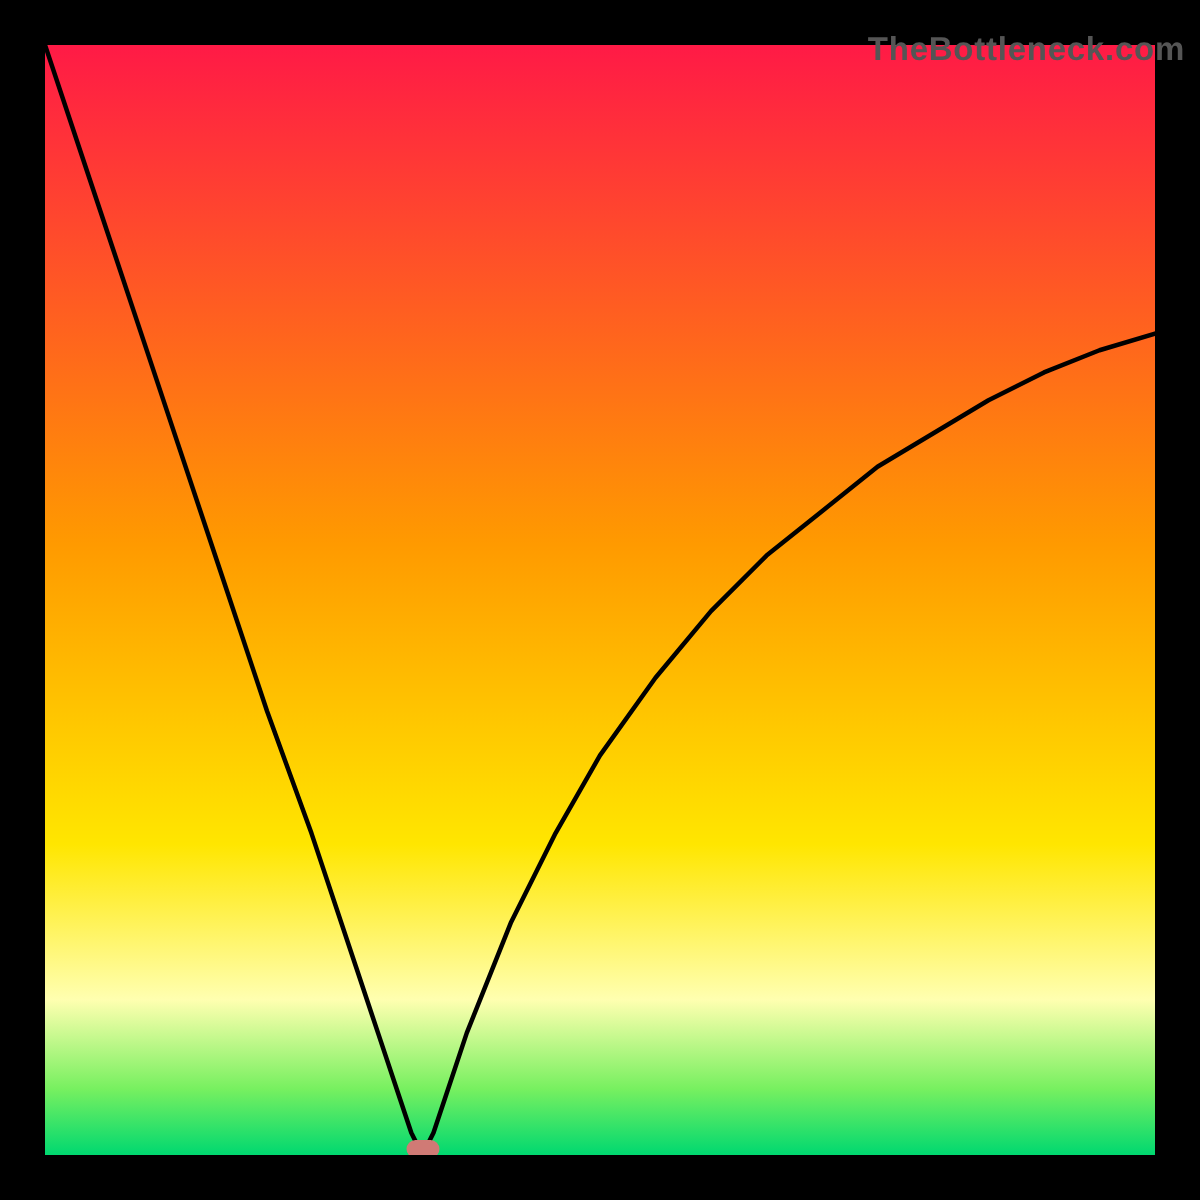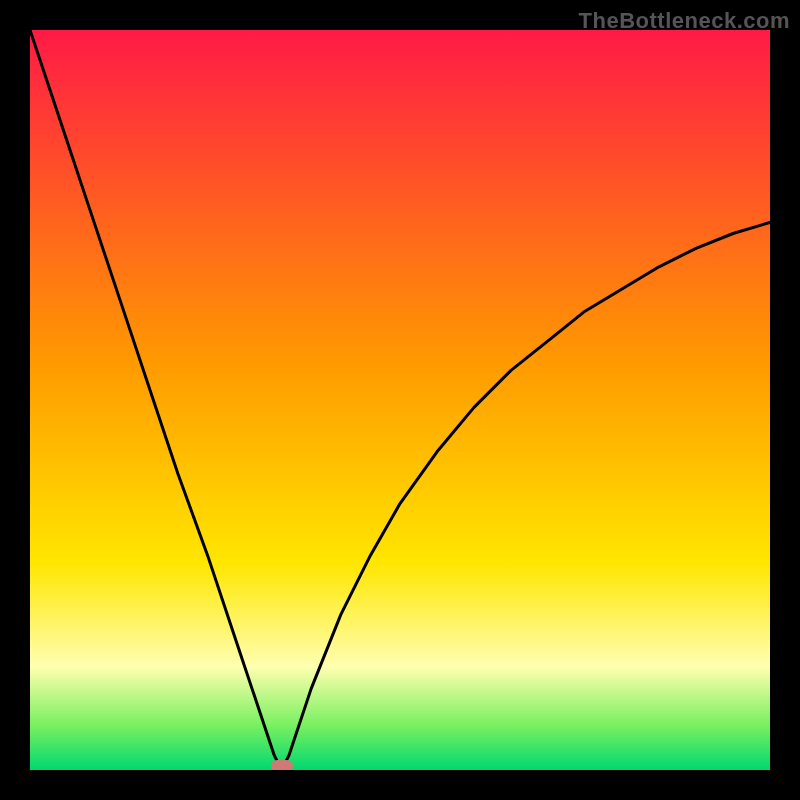--- a/index.html
+++ b/index.html
@@ -12,21 +12,21 @@
     overflow: hidden;
   }
   .frame {
     position: relative;
     width: 800px;
     height: 800px;
     background: #000;
   }
   .watermark {
     position: absolute;
-    top: 8px;
+    top: 20px;
     right: 10px;
     color: #555;
     font-size: 22px;
     font-weight: 600;
     letter-spacing: 0.5px;
     z-index: 5;
   }
   .plot {
     position: absolute;
     left: 30px;

